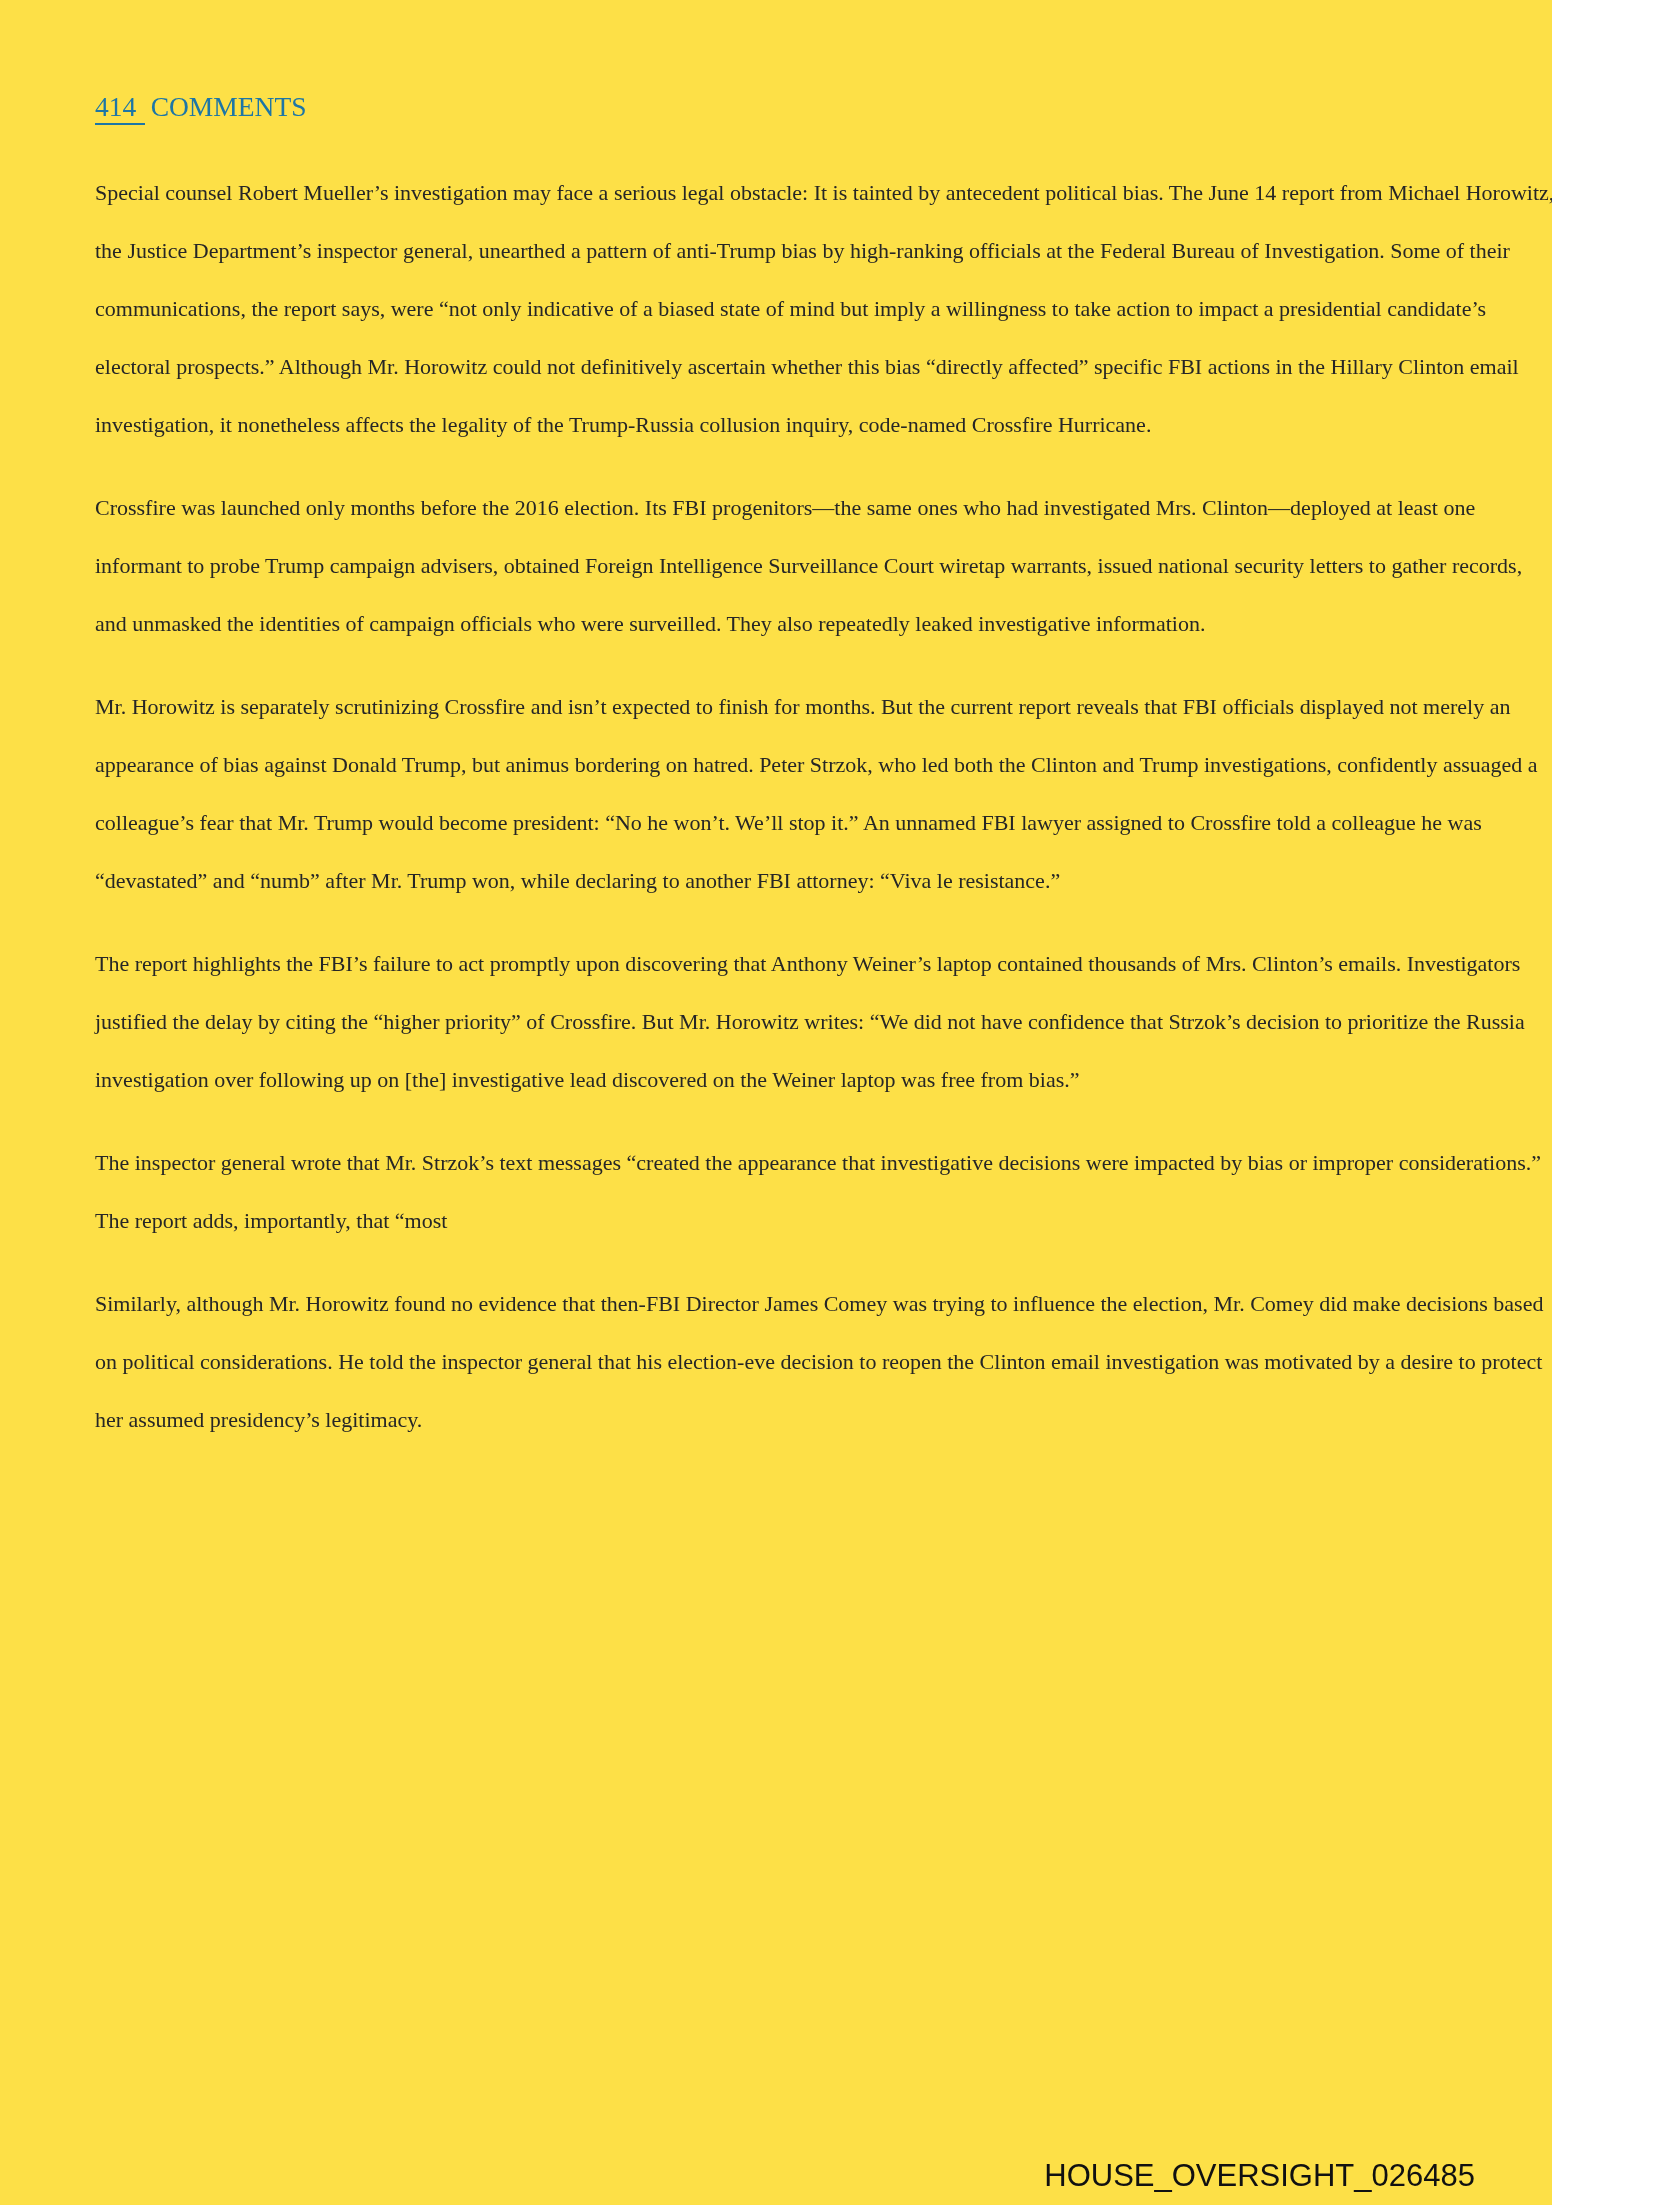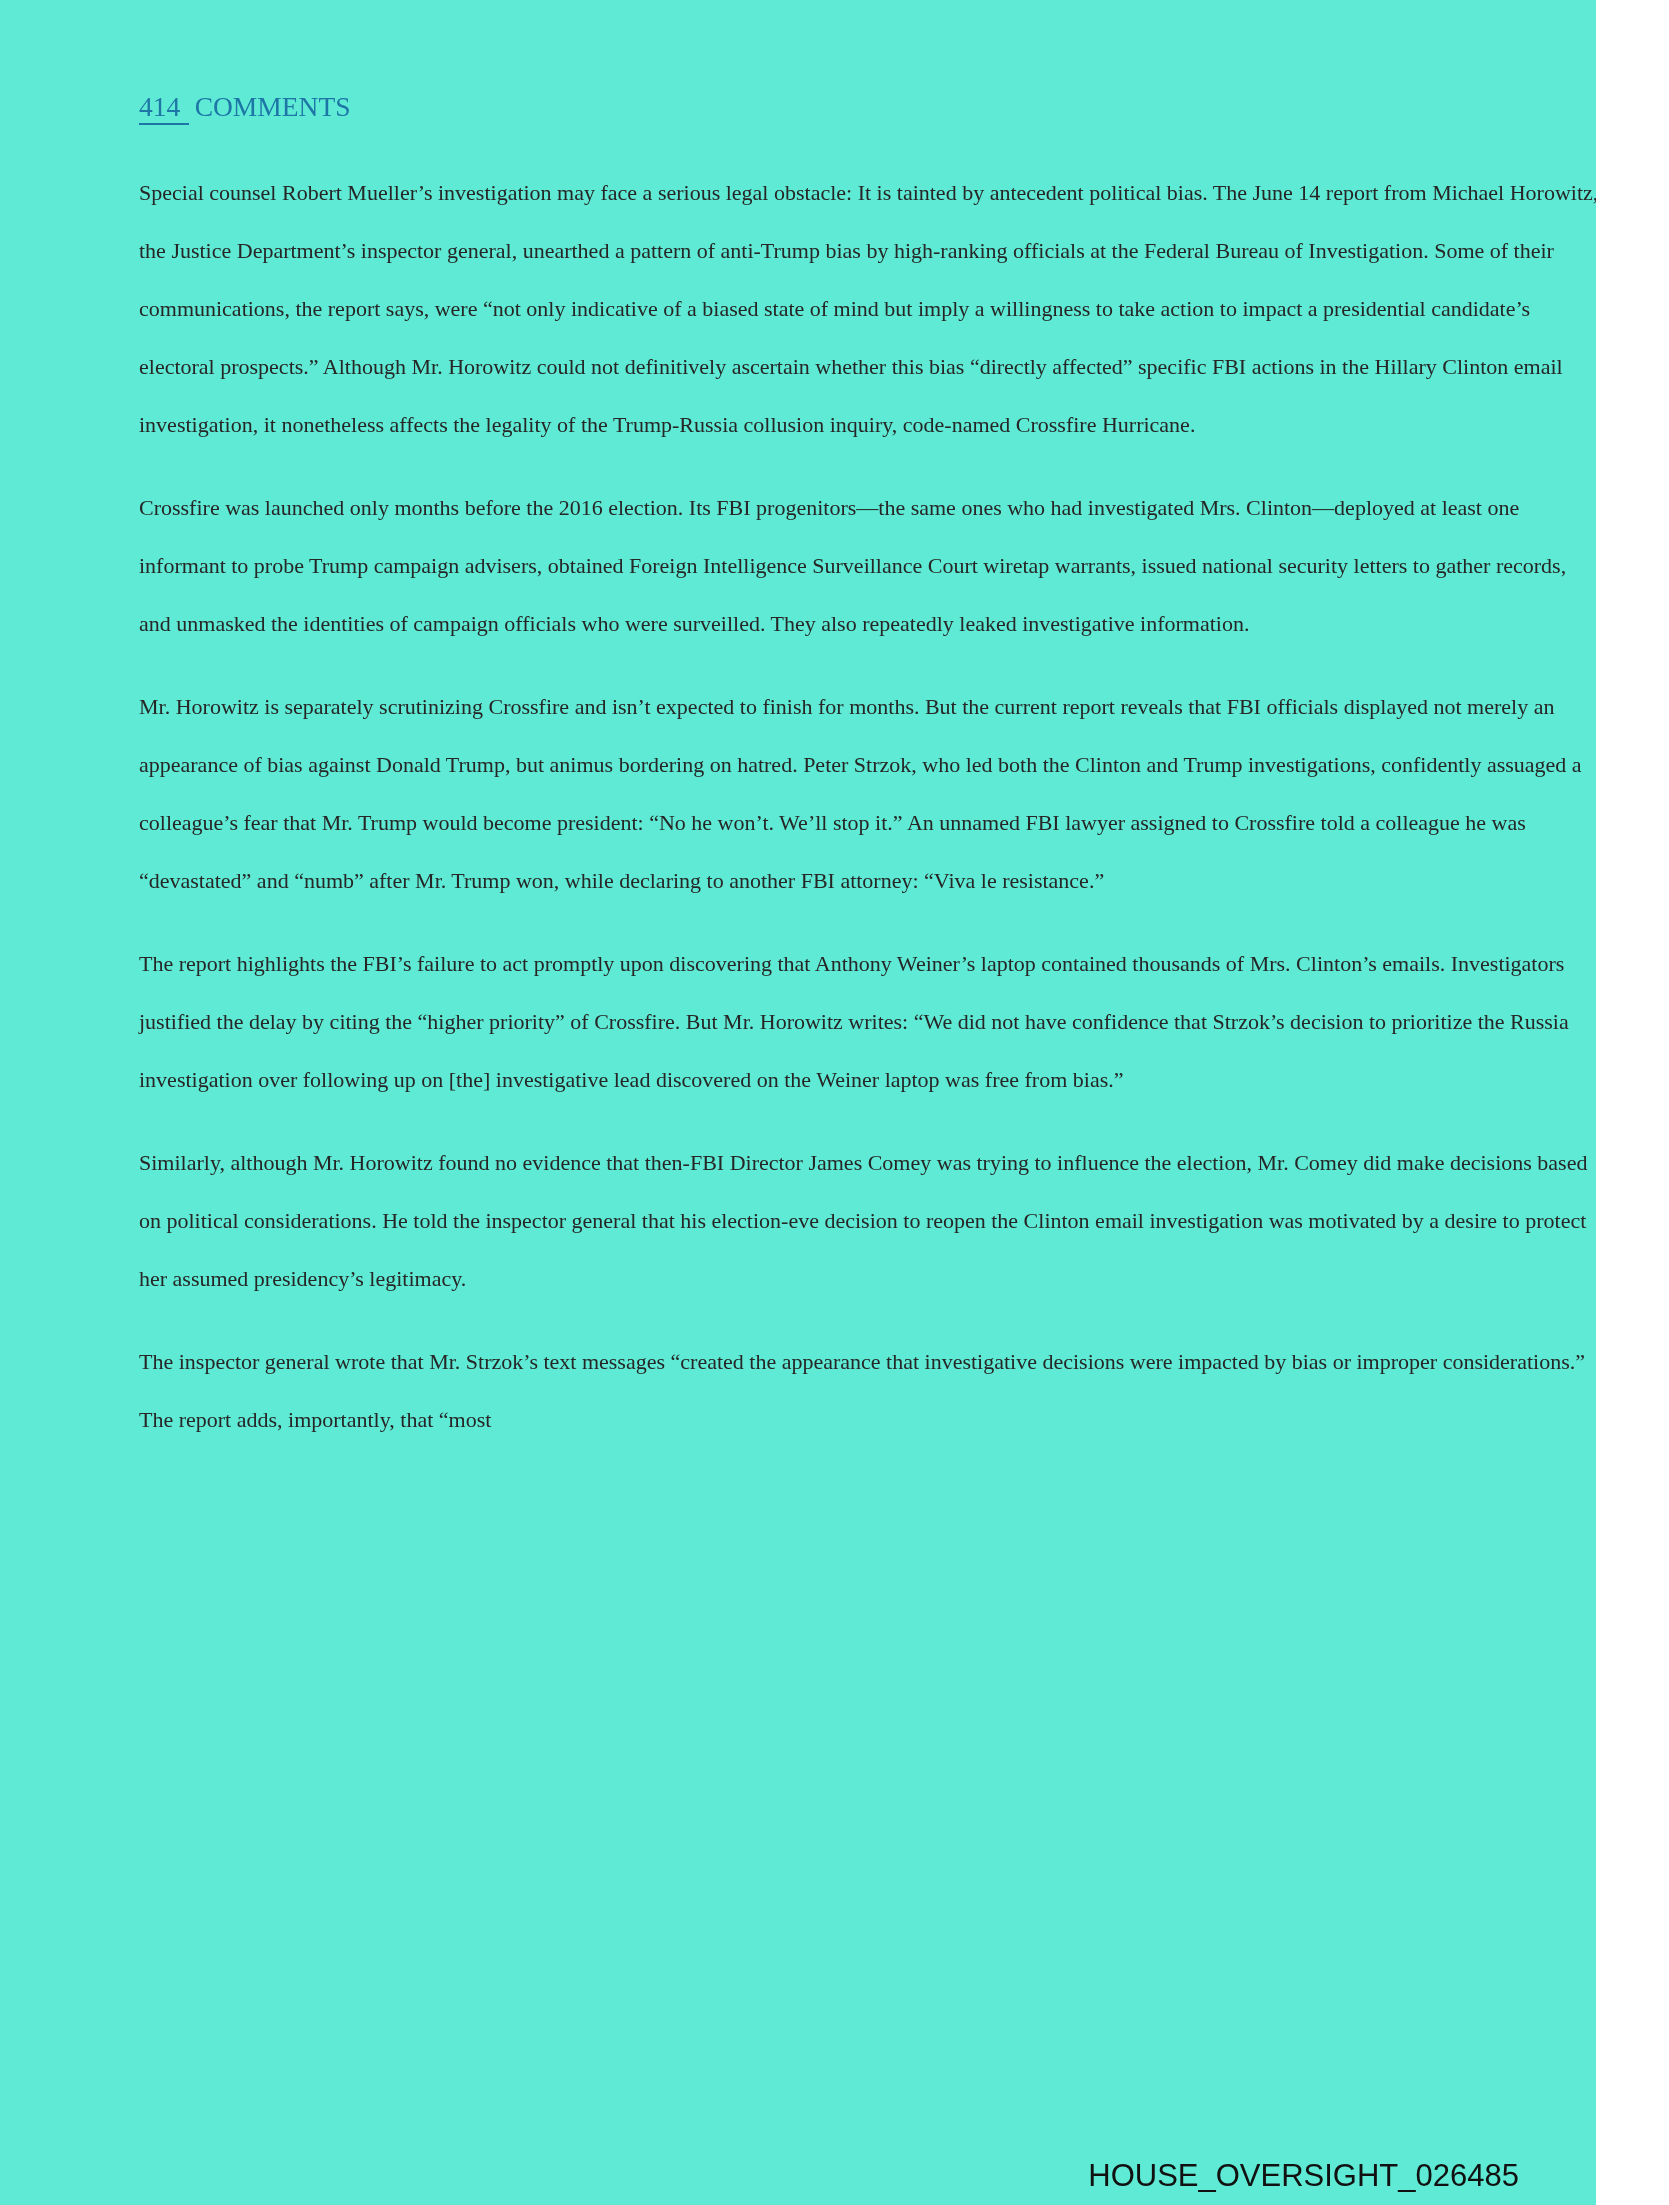--- a/index.html
+++ b/index.html
@@ -9,23 +9,22 @@
   }
   body {
     width: 1669px;
     height: 2205px;
     font-family: "Liberation Serif", serif;
   }
   .page {
     position: relative;
     width: 1552px;
     height: 2205px;
-    background: #5eead4;
+    background: #fde047;
     overflow: hidden;
-    padding-left: 44px;
   }
   .comments {
     display: inline-block;
     margin: 90px 0 0 95px;
     font-family: "Liberation Serif", serif;
     font-size: 27.5px;
     line-height: 33px;
     color: #1d76a6;
     text-decoration: none;
     cursor: pointer;
@@ -69,20 +68,20 @@
 
   <a class="comments" href="#">
     <span class="comments-num">414</span><span class="comments-label">COMMENTS</span>
   </a>
 
   <div class="article">
     <p>Special counsel Robert Mueller’s investigation may face a serious legal obstacle: It is tainted by antecedent political bias. The June 14 report from Michael Horowitz, the Justice Department’s inspector general, unearthed a pattern of anti-Trump bias by high-ranking officials at the Federal Bureau of Investigation. Some of their communications, the report says, were “not only indicative of a biased state of mind but imply a willingness to take action to impact a presidential candidate’s electoral prospects.” Although Mr. Horowitz could not definitively ascertain whether this bias “directly affected” specific FBI actions in the Hillary Clinton email investigation, it nonetheless affects the legality of the Trump-Russia collusion inquiry, code-named Crossfire Hurricane.</p>
     <p>Crossfire was launched only months before the 2016 election. Its FBI progenitors—the same ones who had investigated Mrs. Clinton—deployed at least one informant to probe Trump campaign advisers, obtained Foreign Intelligence Surveillance Court wiretap warrants, issued national security letters to gather records, and unmasked the identities of campaign officials who were surveilled. They also repeatedly leaked investigative information.</p>
     <p>Mr. Horowitz is separately scrutinizing Crossfire and isn’t expected to finish for months. But the current report reveals that FBI officials displayed not merely an appearance of bias against Donald Trump, but animus bordering on hatred. Peter Strzok, who led both the Clinton and Trump investigations, confidently assuaged a colleague’s fear that Mr. Trump would become president: “No he won’t. We’ll stop it.” An unnamed FBI lawyer assigned to Crossfire told a colleague he was “devastated” and “numb” after Mr. Trump won, while declaring to another FBI attorney: “Viva le resistance.”</p>
     <p>The report highlights the FBI’s failure to act promptly upon discovering that Anthony Weiner’s laptop contained thousands of Mrs. Clinton’s emails. Investigators justified the delay by citing the “higher priority” of Crossfire. But Mr. Horowitz writes: “We did not have confidence that Strzok’s decision to prioritize the Russia investigation over following up on [the] investigative lead discovered on the Weiner laptop was free from bias.”</p>
+    <p>The inspector general wrote that Mr. Strzok’s text messages “created the appearance that investigative decisions were impacted by bias or improper considerations.” The report adds, importantly, that “most</p>
     <p>Similarly, although Mr. Horowitz found no evidence that then-FBI Director James Comey was trying to influence the election, Mr. Comey did make decisions based on political considerations. He told the inspector general that his election-eve decision to reopen the Clinton email investigation was motivated by a desire to protect her assumed presidency’s legitimacy.</p>
-    <p>The inspector general wrote that Mr. Strzok’s text messages “created the appearance that investigative decisions were impacted by bias or improper considerations.” The report adds, importantly, that “most</p>
   </div>
 
   <div class="bates">HOUSE_OVERSIGHT_026485</div>
 
 </div>
 
 
 </body></html>

